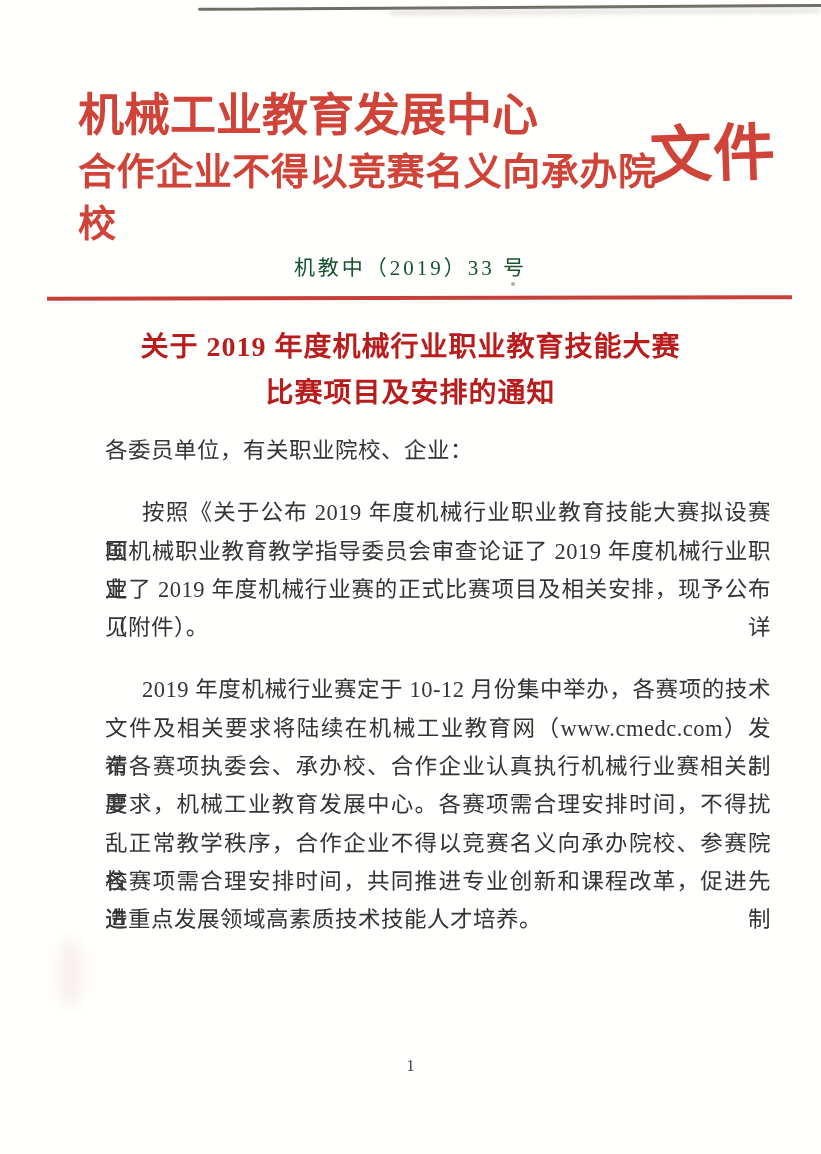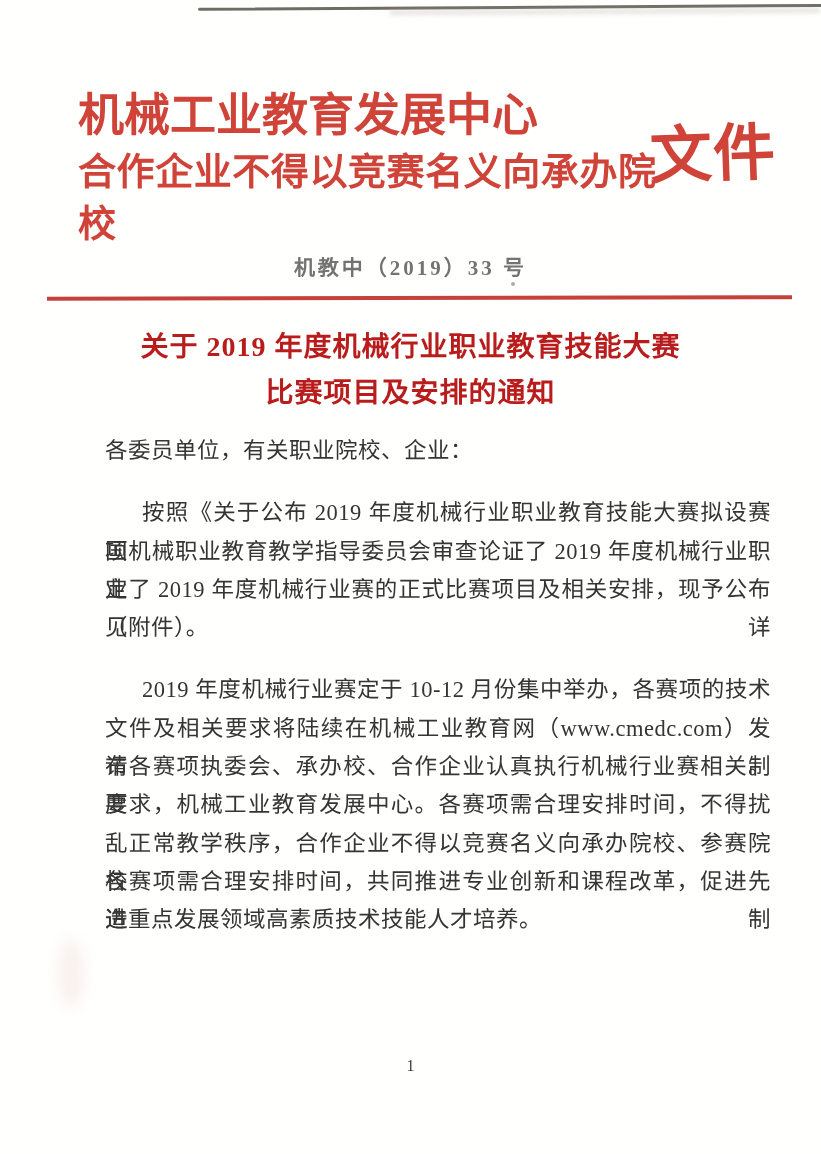--- a/index.html
+++ b/index.html
@@ -105,22 +105,21 @@
 
   
   .doc-number {
     position: absolute;
     top: 251px;
     left: 0;
     width: 821px;
     text-align: center;
     font-size: 21px;
     letter-spacing: 3px;
-    color: #737373;
-    font-weight: bold;
+    color: #14532d;
   }
   .red-rule {
     position: absolute;
     top: 296px;
     left: 47px;
     width: 745px;
     height: 4px;
     background: #c5413a;
     transform: rotate(-0.12deg);
   }

